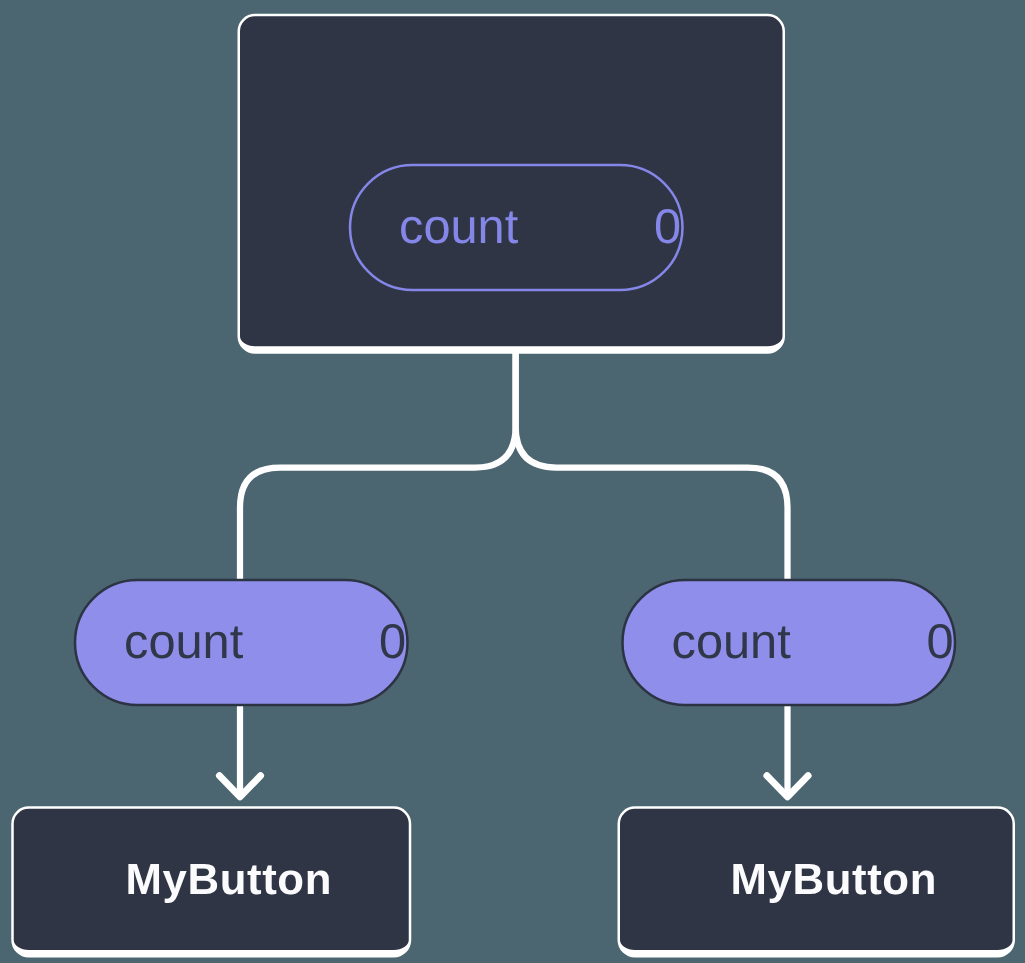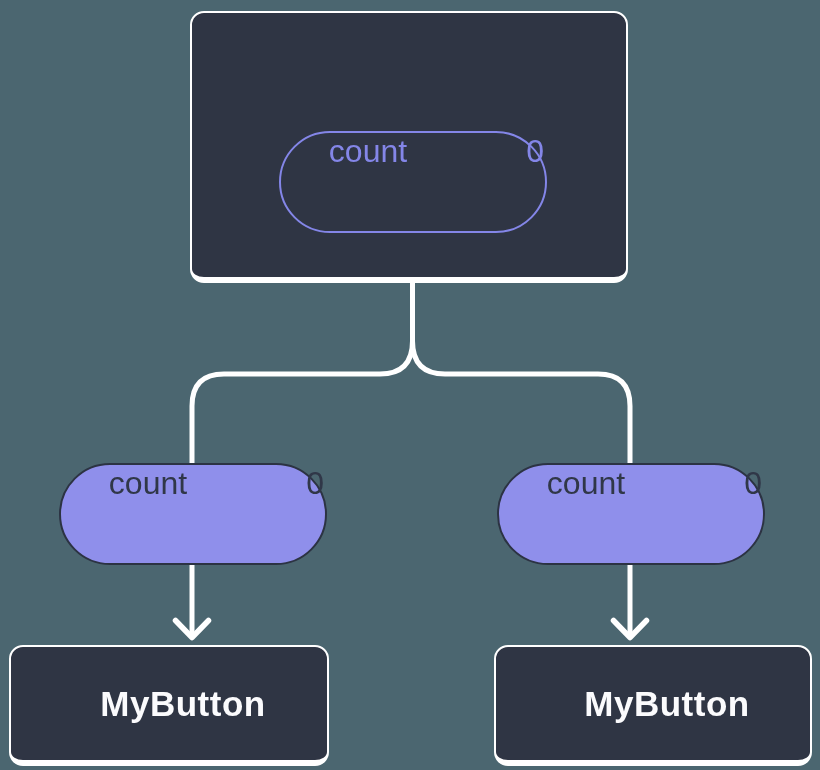--- a/index.html
+++ b/index.html
@@ -58,24 +58,24 @@
     margin-left: 28px;
   }
   .leaf-left  { left: 9px;   top: 645px; width: 320px; height: 121px; }
   .leaf-right { left: 494px; top: 645px; width: 318px; height: 121px; }
 
   
   .pill {
     position: absolute;
     box-sizing: border-box;
     display: flex;
-    align-items: flex-start;
+    align-items: center;
     border-radius: 52px;
     z-index: 3;
-    font-size: 32px;
+    font-size: 39px;
     gap: 34px;
   }
   .pill-cell {
     display: flex;
     align-items: center;
     justify-content: center;
   }
   .pill-cell.name  { width: 174px; }
   .pill-cell.value { flex: 1; }
 

